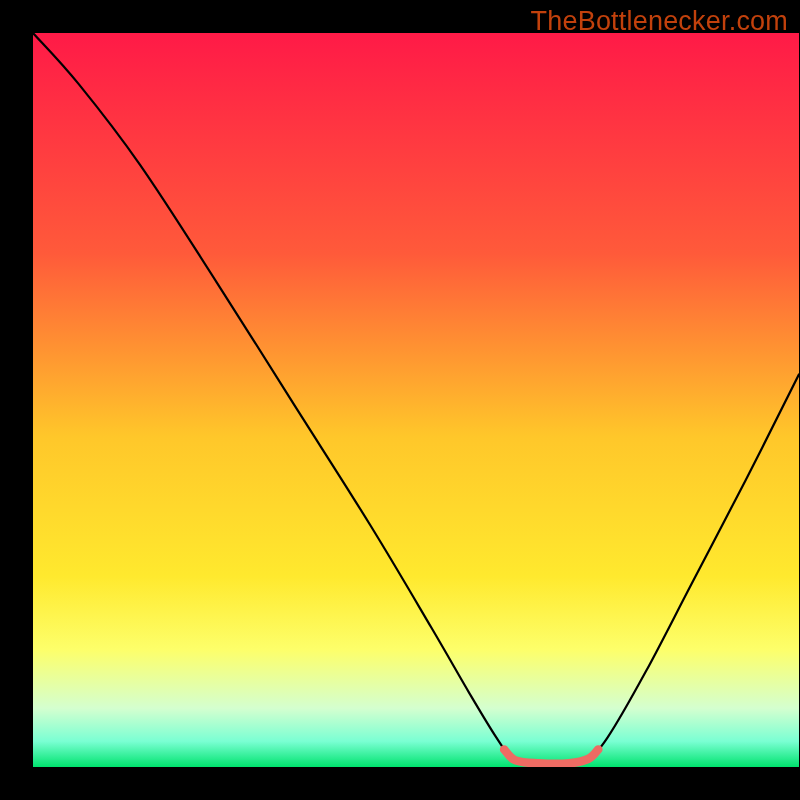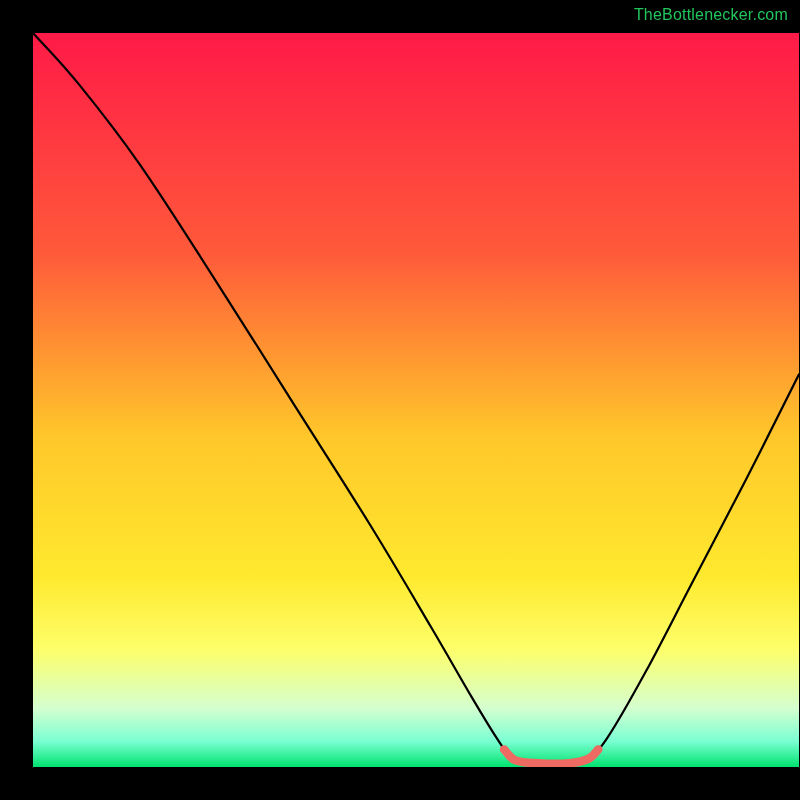--- a/index.html
+++ b/index.html
@@ -17,22 +17,22 @@
     left: 0;
     top: 0;
     width: 800px;
     height: 800px;
     background: #000;
   }
   .watermark {
     position: absolute;
     top: 6px;
     right: 12px;
-    color: #22c55e;
-    font-size: 16px;
+    color: #c2410c;
+    font-size: 27px;
     letter-spacing: 0.2px;
     z-index: 10;
   }
   .plot {
     position: absolute;
     left: 33px;
     top: 33px;
     width: 766px;
     height: 734px;
     overflow: hidden;

